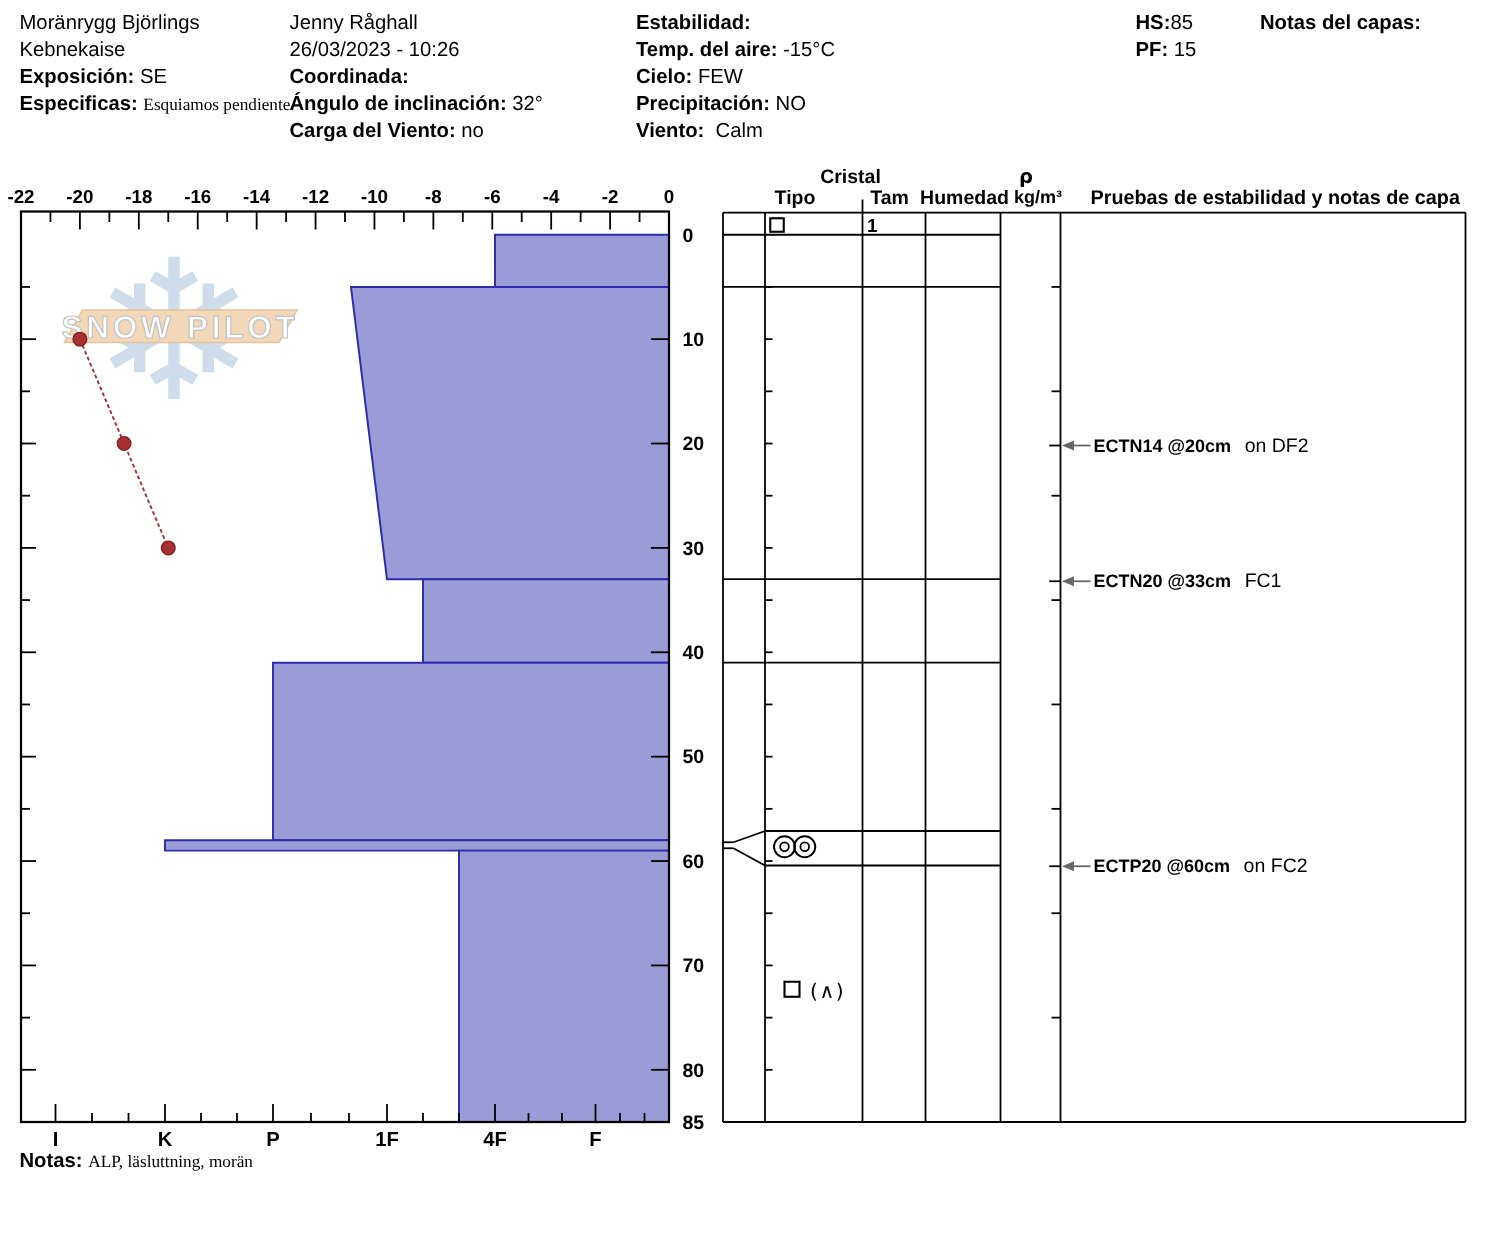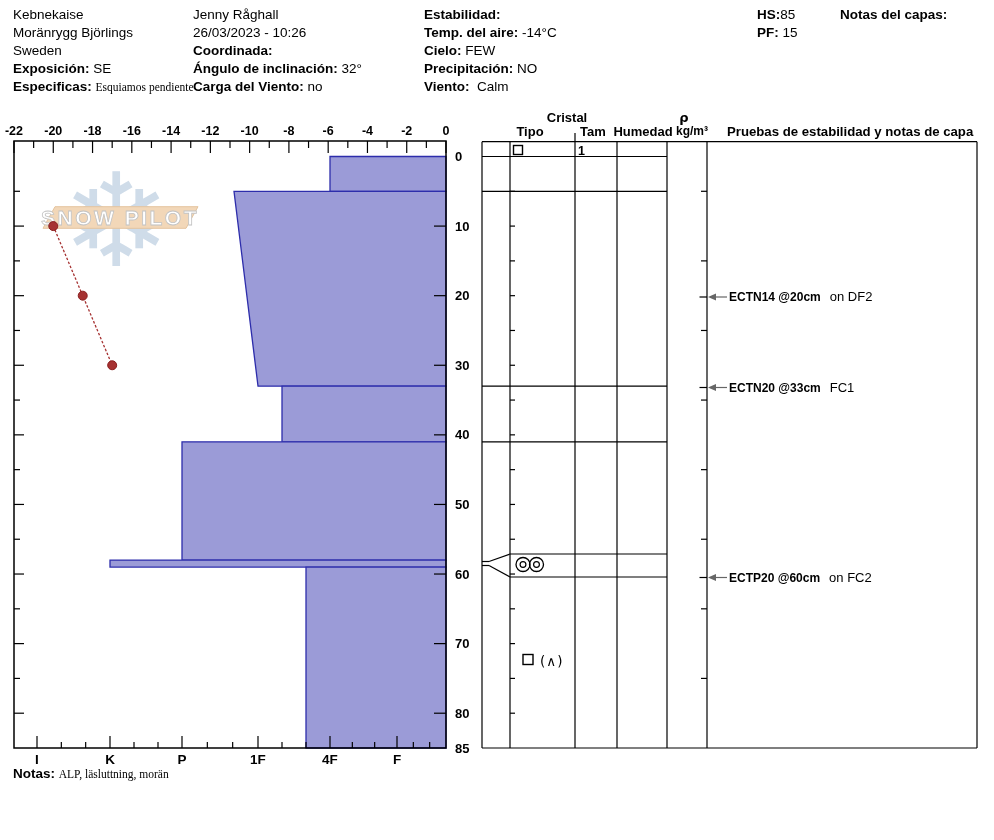--- a/index.html
+++ b/index.html
@@ -8,38 +8,37 @@
   .hdr{position:absolute;top:6px;font-size:13.5px;line-height:18px;white-space:nowrap;}
   .hdr b{font-weight:bold;}
   .small{font-size:11.5px;font-family:Liberation Serif, serif;}
   #chart{position:absolute;left:0;top:0;}
   #footer{position:absolute;left:13px;top:766px;font-size:13.5px;white-space:nowrap;}
 </style>
 </head>
 <body>
 
 <div class="hdr" style="left:13px">
+  <div>Moränrygg Björlings</div>
   <div>Kebnekaise</div>
-  <div>Moränrygg Björlings</div>
-  <div>Sweden</div>
   <div><b>Exposición:</b> <span>SE</span></div>
   <div><b>Especificas:</b> <span class="small">Esquiamos pendiente</span></div>
 </div>
 
 <div class="hdr" style="left:193px">
   <div>Jenny Råghall</div>
   <div>26/03/2023 - 10:26</div>
   <div><b>Coordinada:</b> <span></span></div>
   <div><b>Ángulo de inclinación:</b> <span>32°</span></div>
   <div><b>Carga del Viento:</b> <span>no</span></div>
 </div>
 
 <div class="hdr" style="left:424px">
   <div><b>Estabilidad:</b> <span></span></div>
-  <div><b>Temp. del aire:</b> <span>-14°C</span></div>
+  <div><b>Temp. del aire:</b> <span>-15°C</span></div>
   <div><b>Cielo:</b> <span>FEW</span></div>
   <div><b>Precipitación:</b> <span>NO</span></div>
   <div><b>Viento:</b>&nbsp; <span>Calm</span></div>
 </div>
 
 <div class="hdr" style="left:757px">
   <div><b>HS:</b><span>85</span></div>
   <div><b>PF:</b> <span>15</span></div>
 </div>
 

